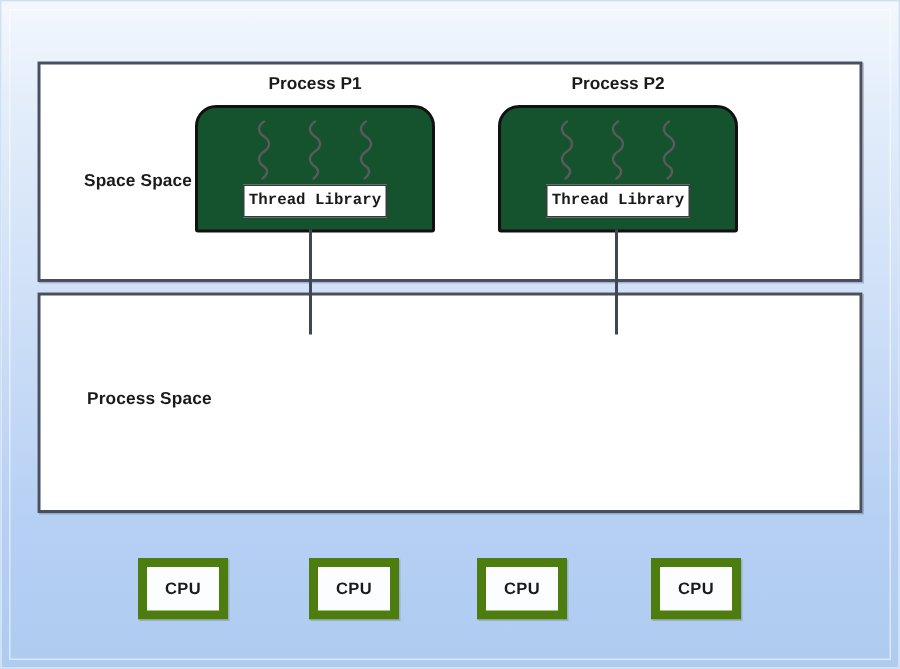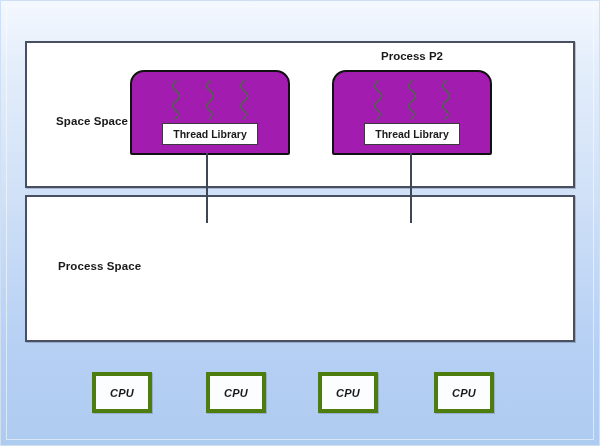--- a/index.html
+++ b/index.html
@@ -76,23 +76,24 @@
   }
   #kernel-space-label {
     left: 58px;
     top: 260px;
   }
 
   
   .process-box {
     position: absolute;
     box-sizing: border-box;
-    background: #a21caf;
+    background: #14532d;
     border: 2.5px solid #111111;
     border-radius: 14px 14px 2px 2px;
+    font-family: Liberation Mono, monospace;
   }
   #process-box-p1 {
     left: 130px;
     top: 70px;
     width: 160px;
     height: 85px;
   }
   #process-box-p2 {
     left: 332px;
     top: 70px;
@@ -176,26 +177,25 @@
   }
 
   
   .cpu-box {
     position: absolute;
     top: 372px;
     width: 60px;
     height: 41px;
     box-sizing: border-box;
     background: #fcfdff;
-    border: 4px solid #4d7c0f;
+    border: 6px solid #4d7c0f;
     display: flex;
     align-items: center;
     justify-content: center;
     box-shadow: 1px 1px 0 rgba(90,100,120,0.3);
-    font-style: italic;
   }
   .cpu-label {
     font-size: 11px;
     font-weight: bold;
     color: #1a1a1a;
     letter-spacing: 0.2px;
   }
   #cpu-box-0 { left: 92px; }
   #cpu-box-1 { left: 206px; }
   #cpu-box-2 { left: 318px; }
@@ -204,20 +204,21 @@
 </head>
 <body>
 
 <div id="diagram-root">
 
   <div class="outer-frame"></div>
 
   <div class="region-box" id="user-space-box"></div>
   <div class="region-label" id="user-space-label">Space Space</div>
 
+  <div class="process-title" id="process-title-p1">Process P1</div>
   <div class="process-box" id="process-box-p1">
     <div class="threads">
       <svg class="thread-squiggle" viewBox="0 0 12 40">
         <path d="M6 1 C 1.5 4, 1.5 8, 6 11 C 10.5 14, 10.5 18, 6 21 C 1.5 24, 1.5 28, 6 31 C 9.5 33.5, 8 37, 5 39" fill="none" stroke="#5a5a5a" stroke-width="1.6" stroke-linecap="round"></path>
       </svg>
       <svg class="thread-squiggle" viewBox="0 0 12 40">
         <path d="M6 1 C 1.5 4, 1.5 8, 6 11 C 10.5 14, 10.5 18, 6 21 C 1.5 24, 1.5 28, 6 31 C 9.5 33.5, 8 37, 5 39" fill="none" stroke="#5a5a5a" stroke-width="1.6" stroke-linecap="round"></path>
       </svg>
       <svg class="thread-squiggle" viewBox="0 0 12 40">
         <path d="M6 1 C 1.5 4, 1.5 8, 6 11 C 10.5 14, 10.5 18, 6 21 C 1.5 24, 1.5 28, 6 31 C 9.5 33.5, 8 37, 5 39" fill="none" stroke="#5a5a5a" stroke-width="1.6" stroke-linecap="round"></path>

